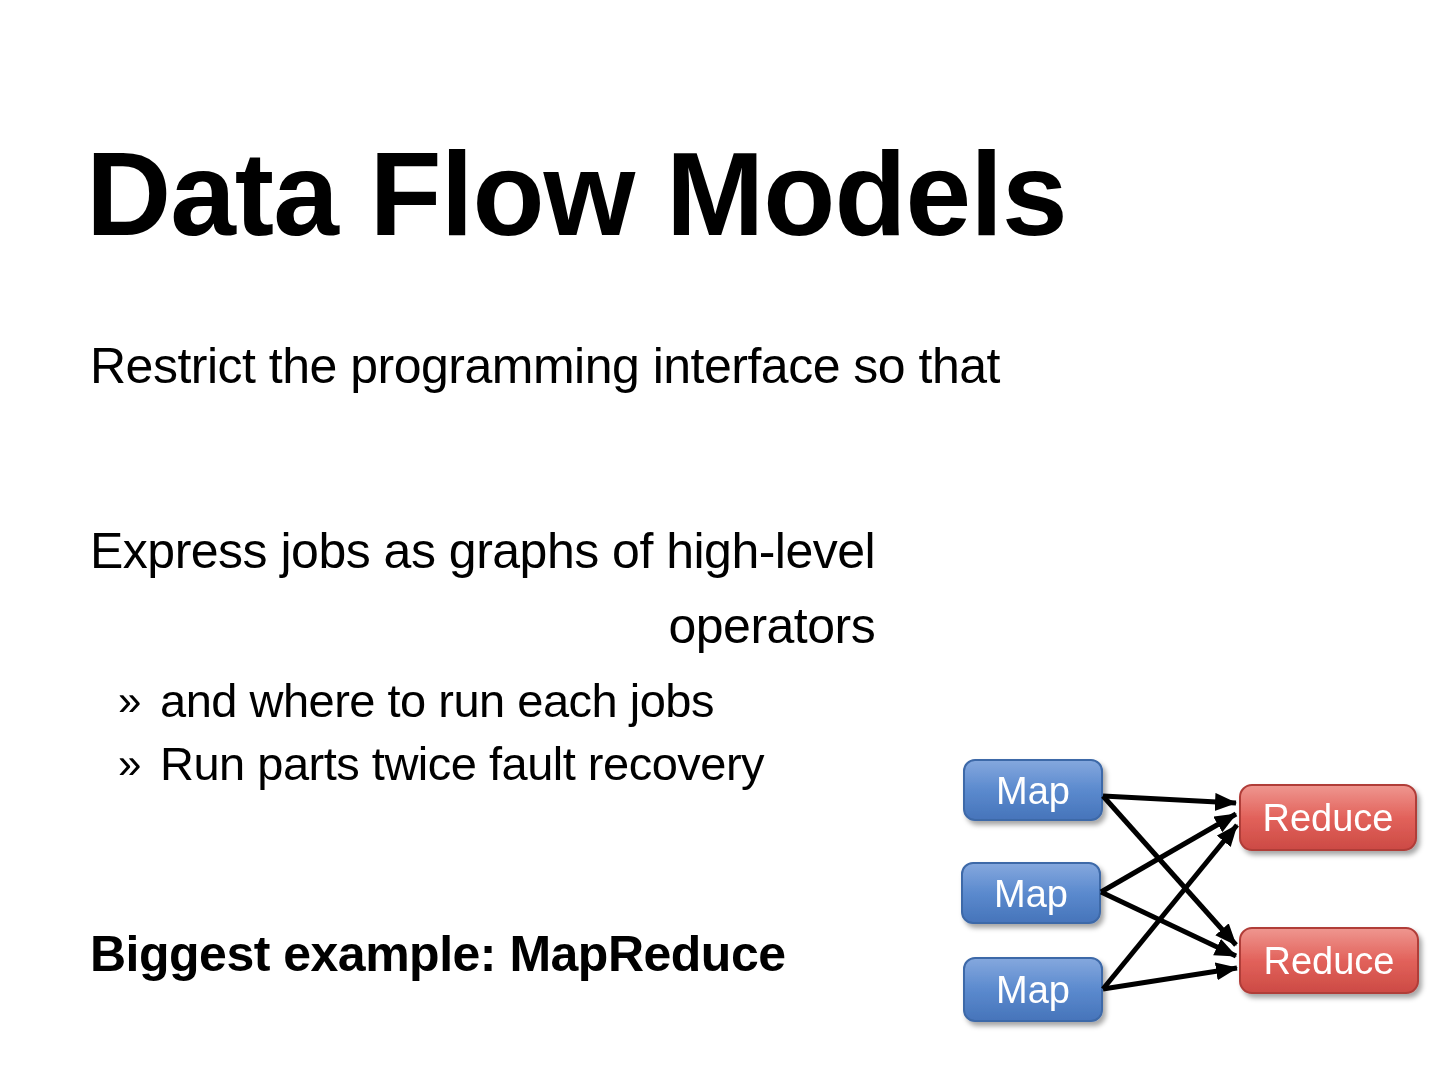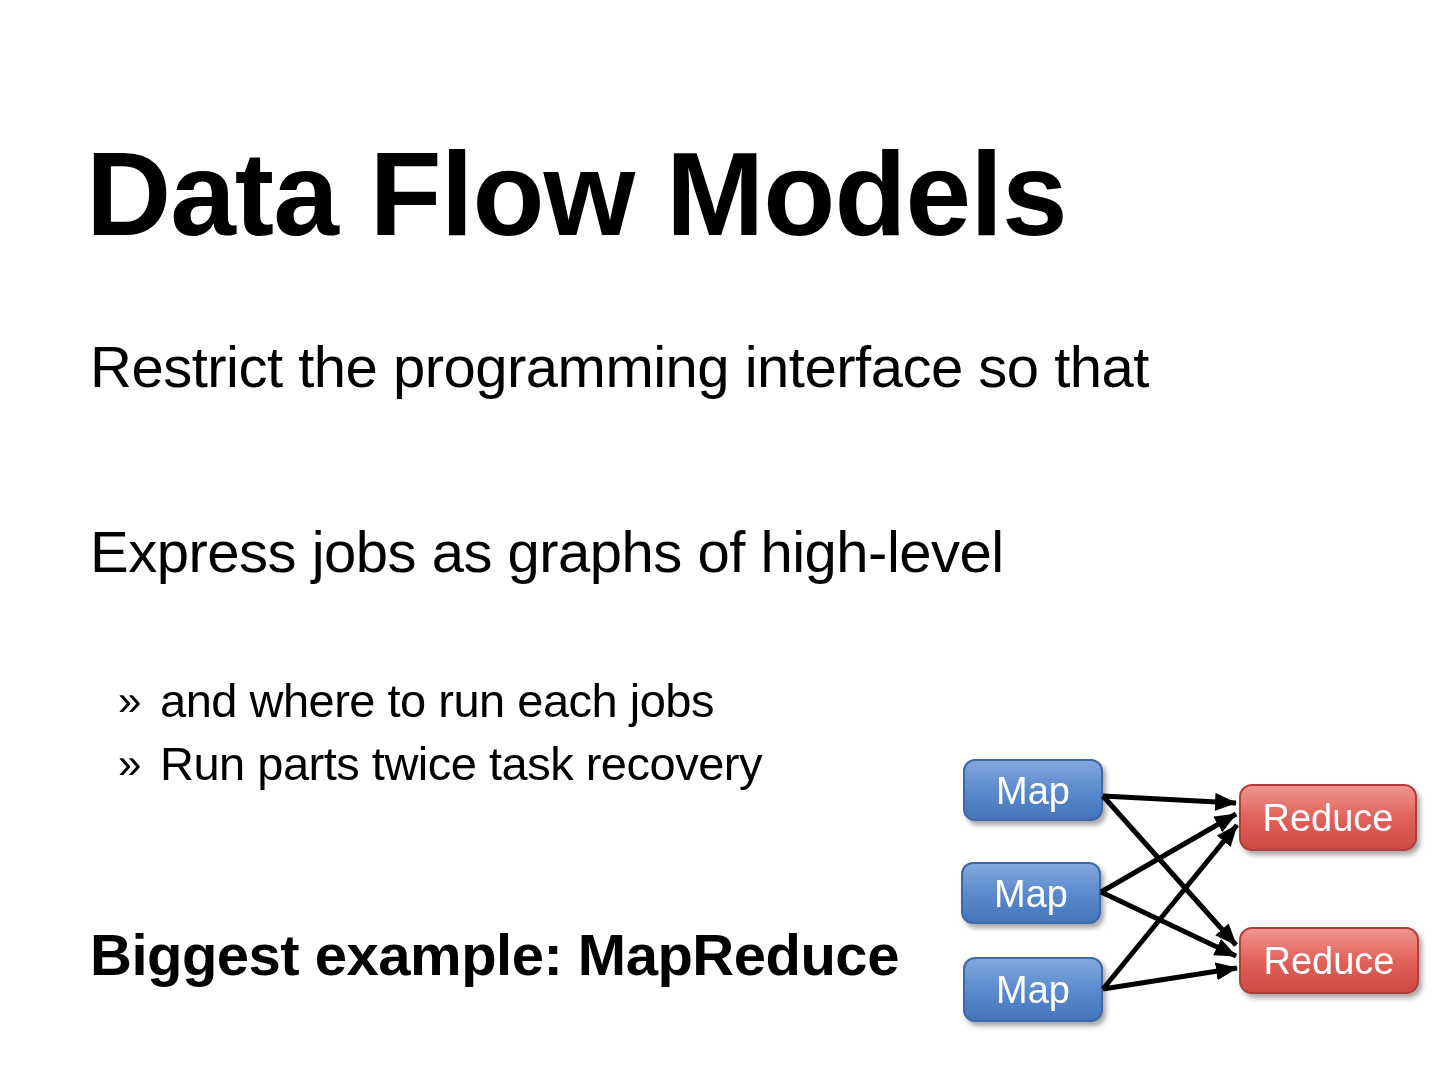--- a/index.html
+++ b/index.html
@@ -23,21 +23,21 @@
     margin: 0;
     font-size: 118px;
     font-weight: 700;
     letter-spacing: -1px;
     line-height: 1;
     white-space: nowrap;
   }
   .para {
     position: absolute;
     left: 90px;
-    font-size: 58px;
+    font-size: 50px;
     line-height: 75px;
     letter-spacing: -0.5px;
     white-space: nowrap;
   }
   .para-1 { top: 329px; }
   .para-2 { top: 514px; text-align: right; }
   .para-3 { top: 917px; font-weight: bold; }
   .bullet-list {
     position: absolute;
     left: 118px;
@@ -76,33 +76,34 @@
 <div class="slide">
 
   <h1 class="title">Data Flow Models</h1>
 
   <div class="para para-1">
     <div>Restrict the programming interface so that</div>
   </div>
 
   <div class="para para-2">
     <div>Express jobs as graphs of high-level</div>
+    <div>operators</div>
   </div>
 
   <div class="bullet-list">
     <div class="bullet-item">
       <span class="bullet-marker">»</span>
       <span class="bullet-lines">
         <div>and where to run each jobs</div>
       </span>
     </div>
     <div class="bullet-item">
       <span class="bullet-marker">»</span>
       <span class="bullet-lines">
-        <div>Run parts twice task recovery</div>
+        <div>Run parts twice fault recovery</div>
       </span>
     </div>
   </div>
 
   <div class="para para-3">Biggest example: MapReduce</div>
 
   <svg class="diagram" viewBox="0 0 510 310">
     <defs>
       <linearGradient id="gradMap" x1="0" y1="0" x2="0" y2="1">
         <stop offset="0" stop-color="#85a8de"></stop>

